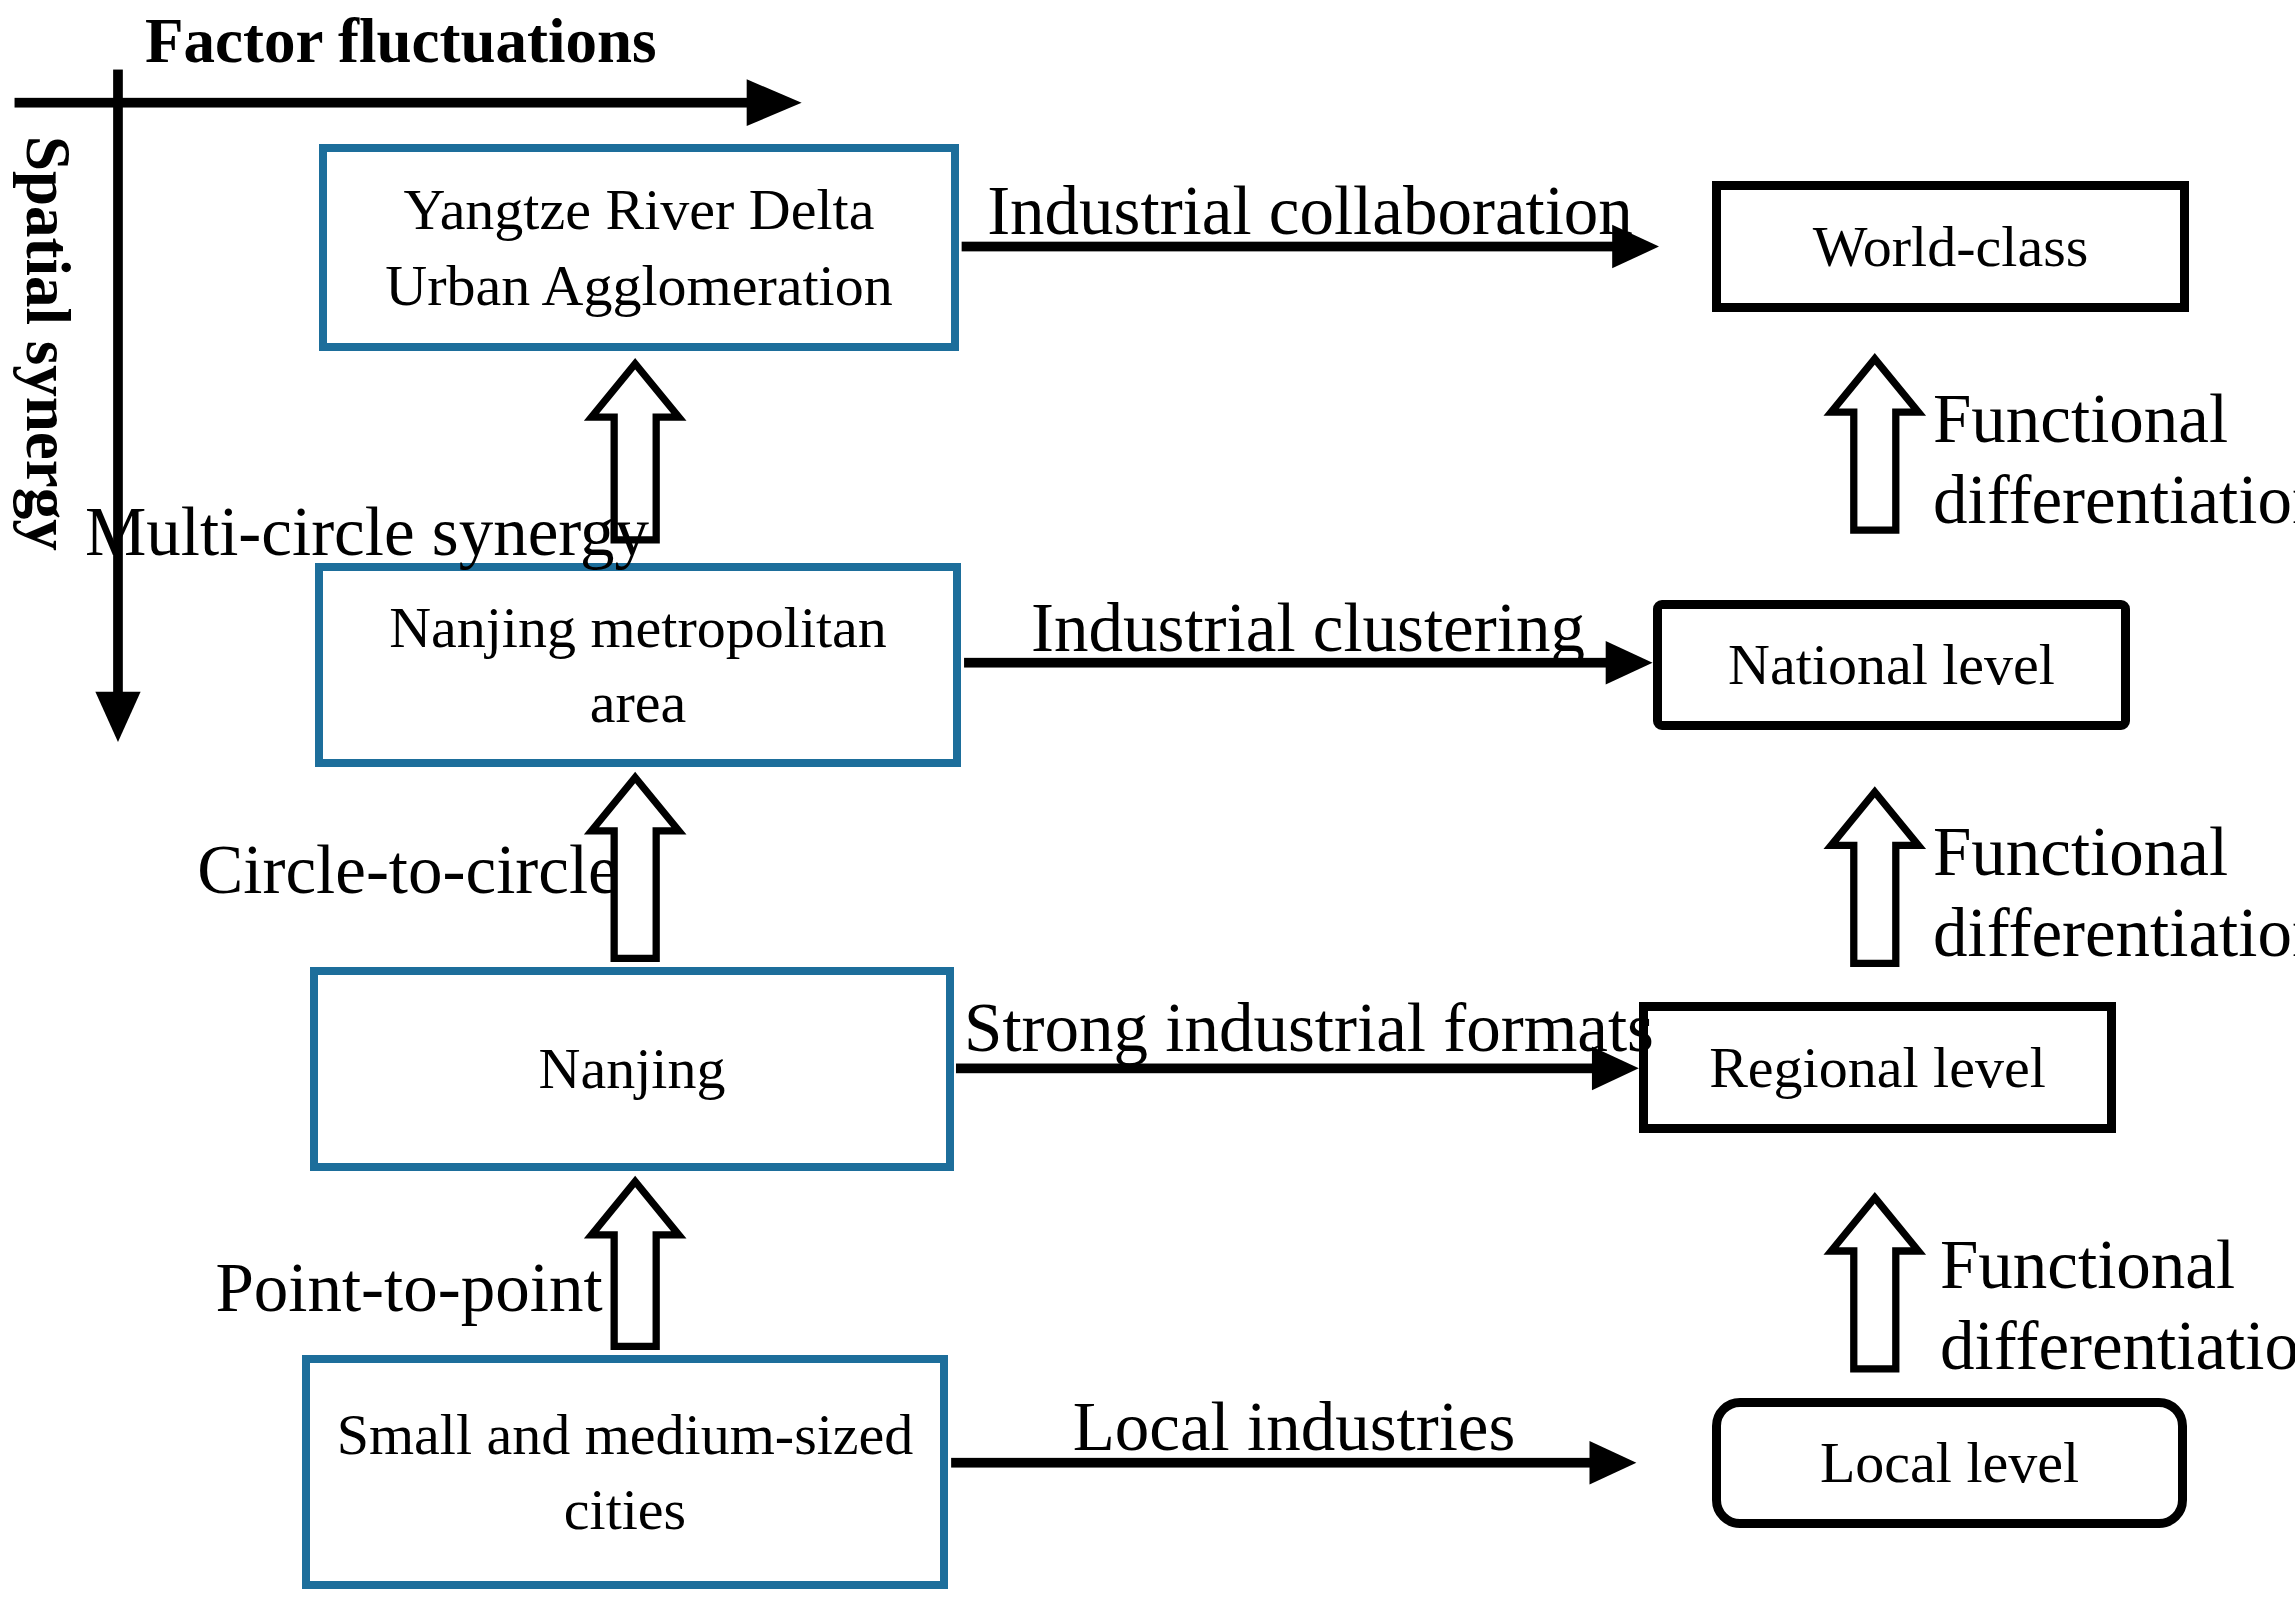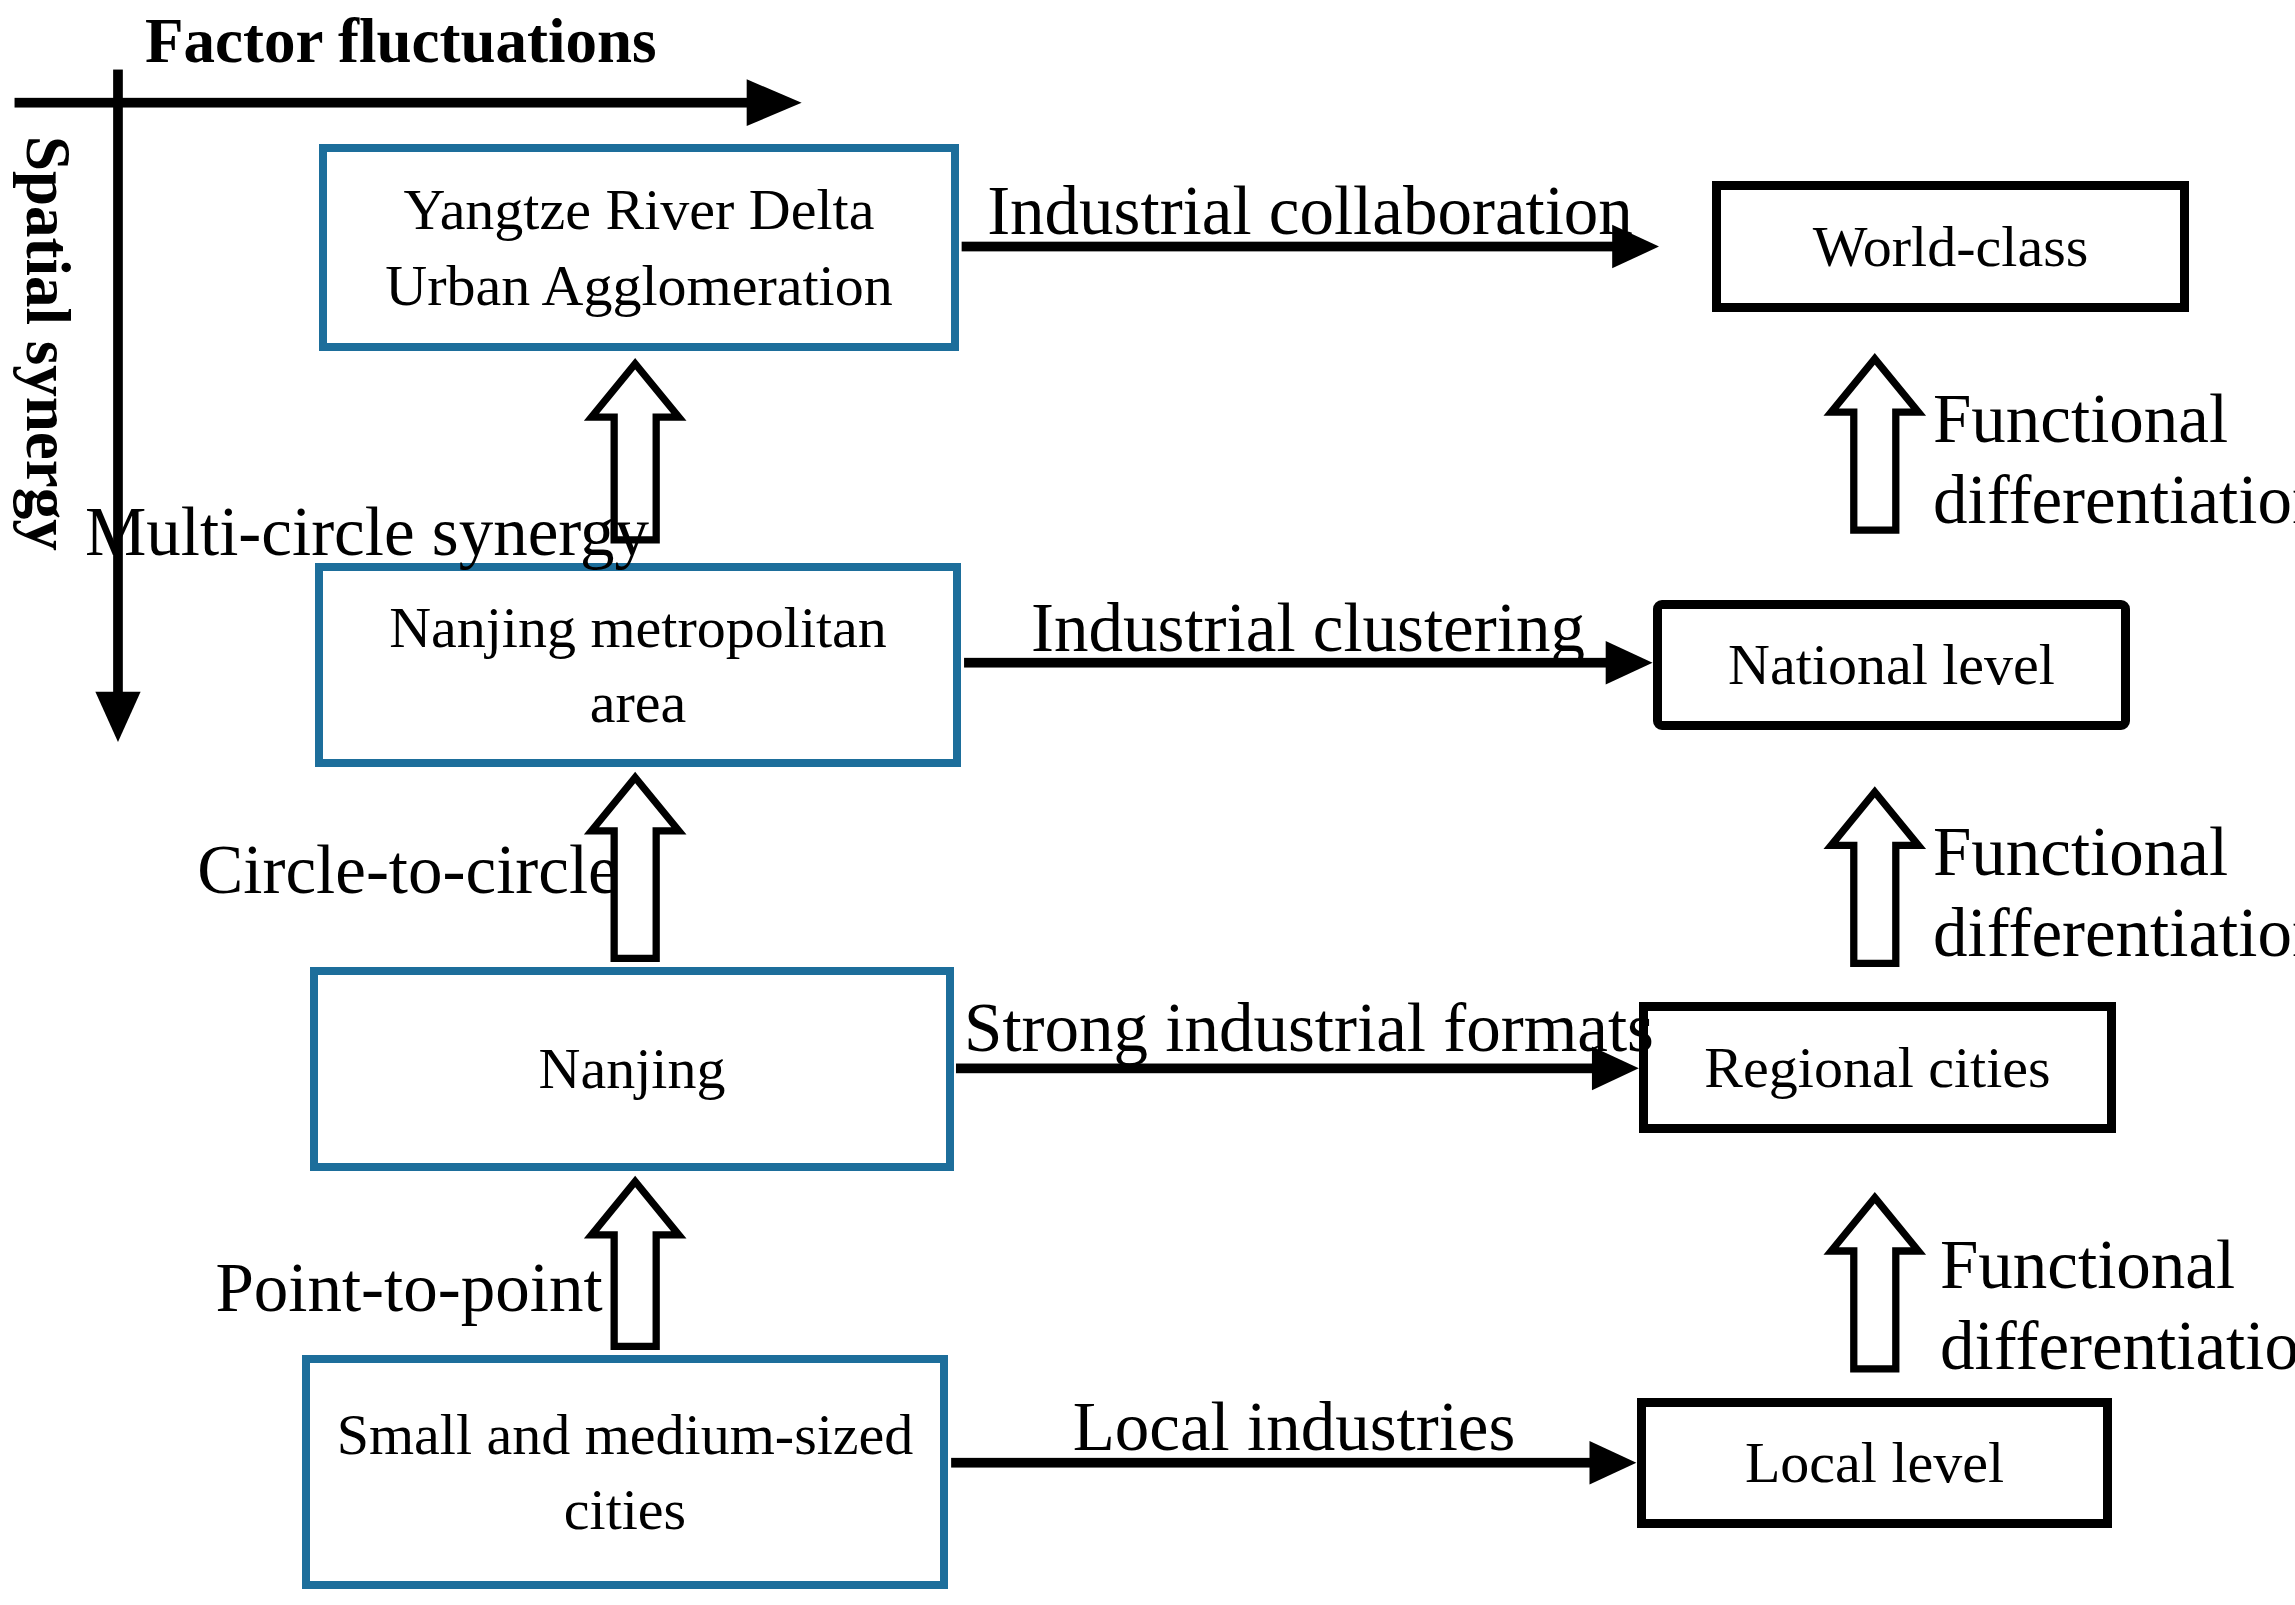--- a/index.html
+++ b/index.html
@@ -22,21 +22,21 @@
   .rbox { border:9px solid var(--right-border,#000); }
 
   #lb0 { left:319px; top:144px;  width:624px; height:191px; }
   #lb1 { left:315px; top:563px;  width:630px; height:188px; }
   #lb2 { left:310px; top:967px; width:628px; height:188px; }
   #lb3 { left:302px; top:1355px; width:630px; height:218px; }
 
   #rb0 { left:1712px; top:181px;  width:459px; height:113px;text-align:right; }
   #rb1 { left:1653px; top:600px;  width:459px; height:112px;border-radius:9px; }
   #rb2 { left:1639px; top:1002px; width:459px; height:113px; }
-  #rb3 { left:1637px; top:1398px; width:457px; height:112px; }
+  #rb3 { left:1712px; top:1398px; width:457px; height:112px;border-radius:28px; }
 
   .lbl { position:absolute; font-size:69px; line-height:1.18; white-space:pre-line; }
   .center-x { transform:translateX(-50%); white-space:nowrap; }
 
   #fl0 { left:1310px; top:171px; }
   #fl1 { left:1308px; top:588px; }
   #fl2 { left:1309px; top:988px; }
   #fl3 { left:1294px; top:1387px; }
 
   #sl0 { left:367px; top:492px; }
@@ -98,21 +98,21 @@
   <div id="lb0" class="box lbox">Yangtze River Delta
 Urban Agglomeration</div>
   <div id="lb1" class="box lbox">Nanjing metropolitan
 area</div>
   <div id="lb2" class="box lbox">Nanjing</div>
   <div id="lb3" class="box lbox">Small and medium-sized
 cities</div>
 
   <div id="rb0" class="box rbox">World-class</div>
   <div id="rb1" class="box rbox">National level</div>
-  <div id="rb2" class="box rbox">Regional cities</div>
+  <div id="rb2" class="box rbox">Regional level</div>
   <div id="rb3" class="box rbox">Local level</div>
 
   <div id="fl0" class="lbl center-x">Industrial collaboration</div>
   <div id="fl1" class="lbl center-x">Industrial clustering</div>
   <div id="fl2" class="lbl center-x">Strong industrial formats</div>
   <div id="fl3" class="lbl center-x">Local industries</div>
 
   <div id="sl0" class="lbl center-x">Multi-circle synergy</div>
   <div id="sl1" class="lbl center-x">Circle-to-circle</div>
   <div id="sl2" class="lbl center-x">Point-to-point</div>

